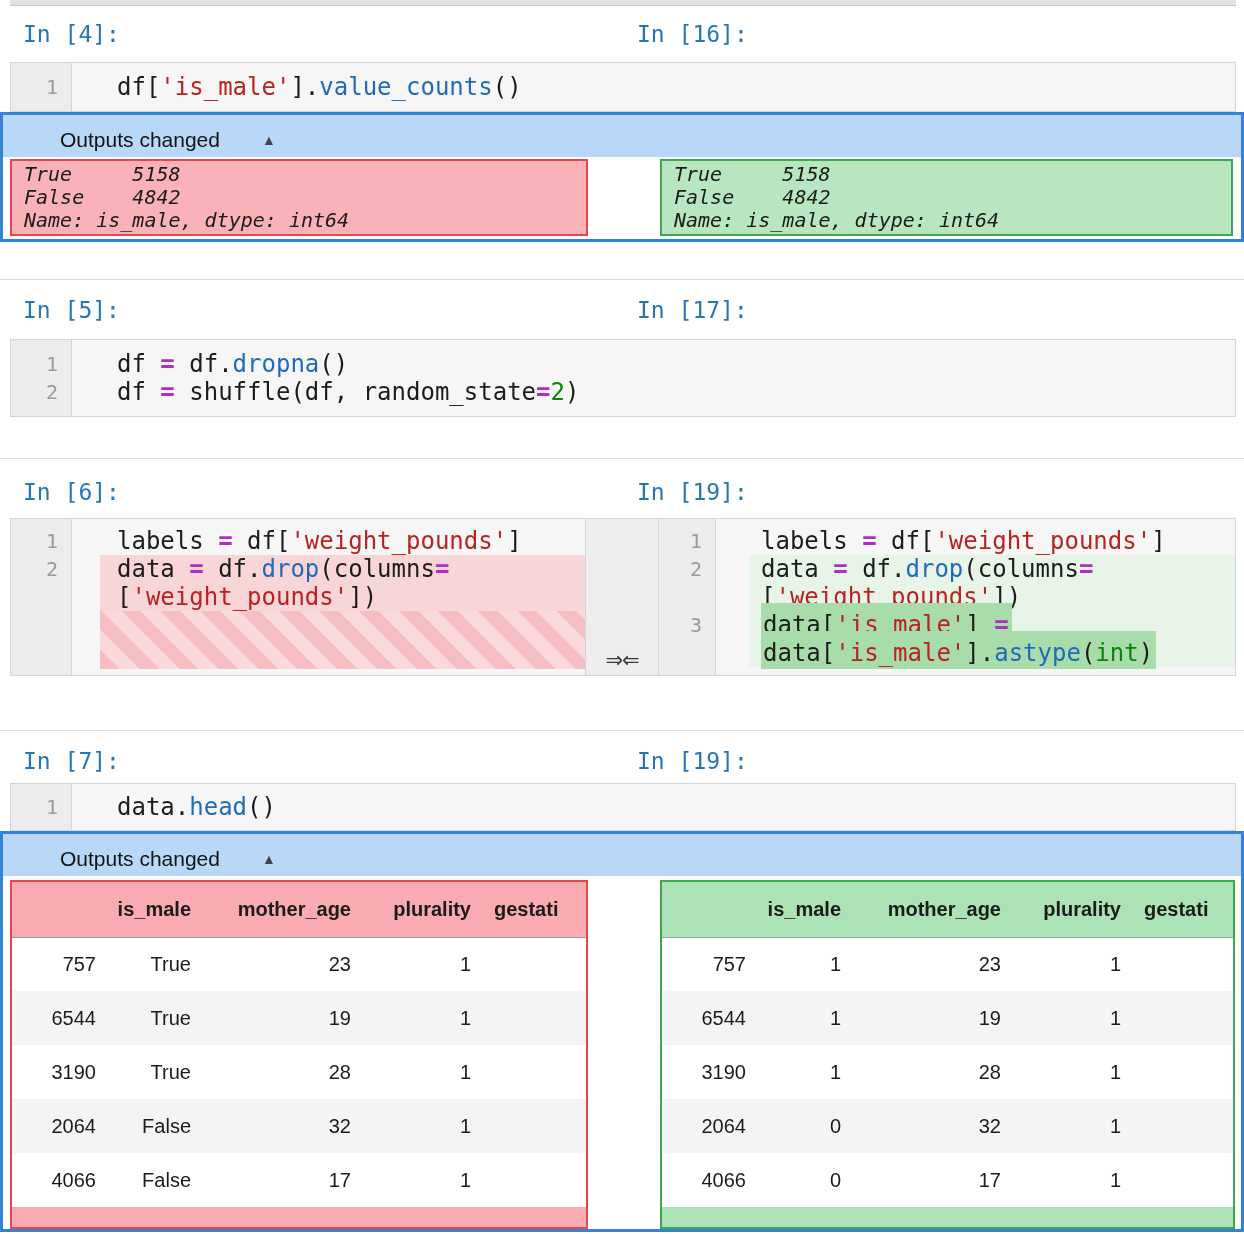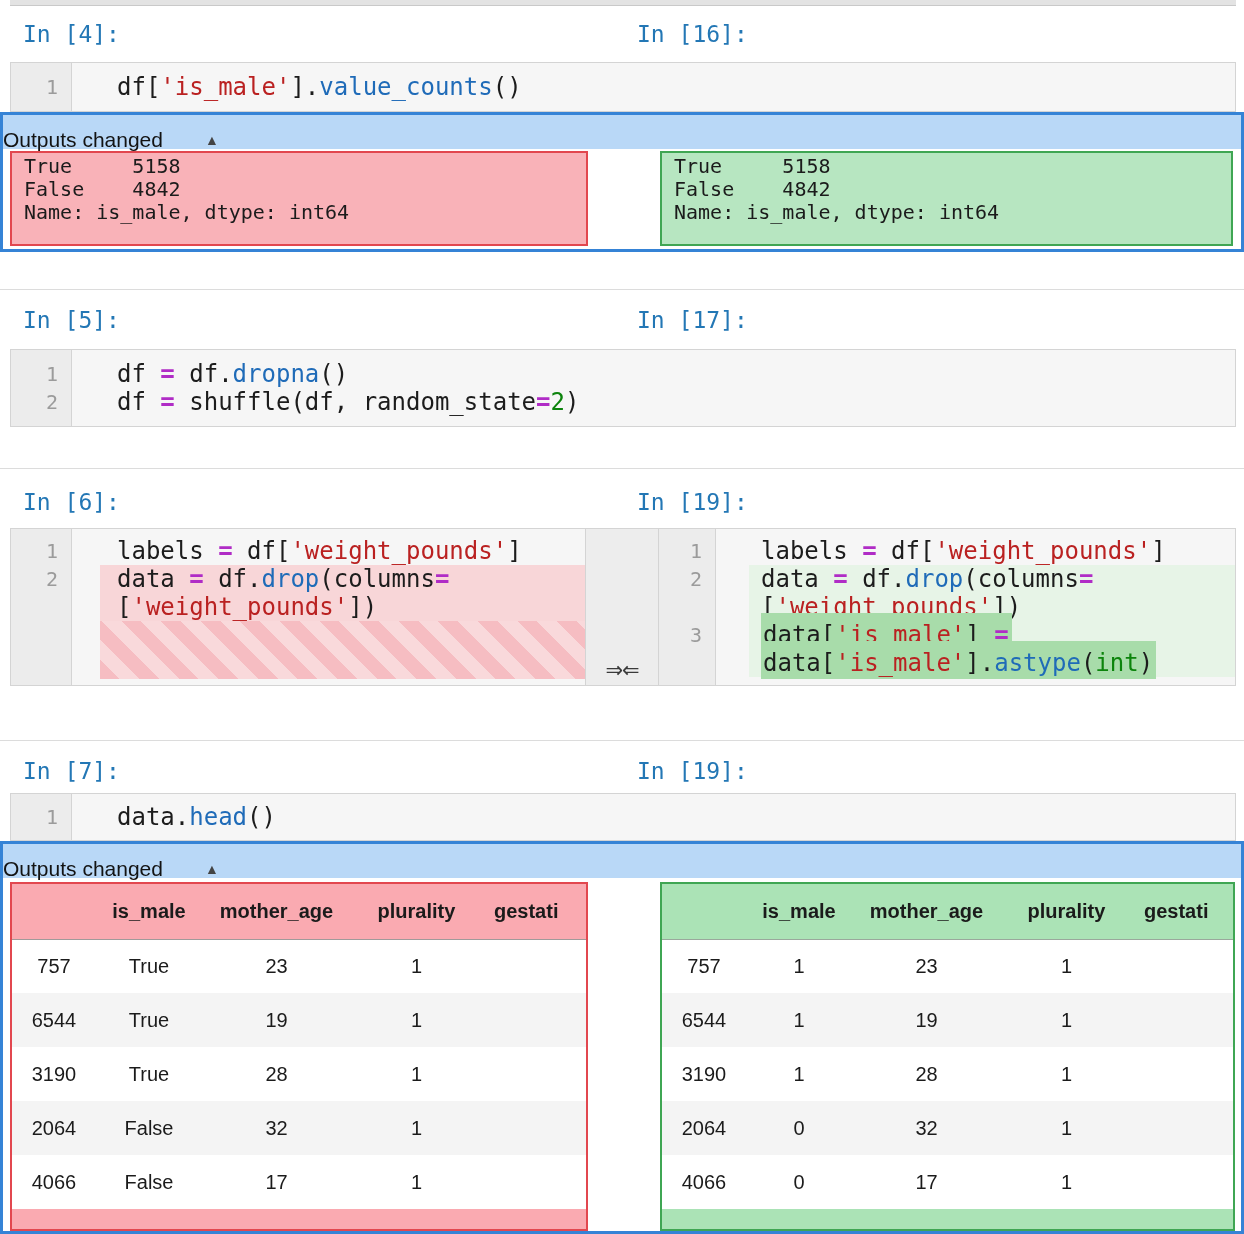--- a/index.html
+++ b/index.html
@@ -48,35 +48,35 @@
   .split .editor { margin:0; }
   .split .ed-left  { width:576px; }
   .split .ed-right { width:578px; }
   .split .ed-right .g { width:57px; }
   .merge-gutter { width:72px; background:#ededed; border-top:1px solid #d4d4d4; border-bottom:1px solid #d4d4d4; position:relative; }
   .merge-icon { position:absolute; bottom:3px; left:50%; transform:translateX(-50%);
     font-family:"DejaVu Sans", sans-serif; font-size:21px; color:#3a3a3a; letter-spacing:-1px; white-space:nowrap; }
 
   
   .outdiff { border:3px solid #3583d6; background:#fff; }
-  .banner { height:34px; line-height:50px; background:#b9d8f7; font-size:21px; color:#131313; }
+  .banner { height:42px; line-height:50px; background:#b9d8f7; padding-left:57px; font-size:21px; color:#131313; }
   .tri { font-size:14px; color:#444; margin-left:42px; vertical-align:2px; }
   .out-row { display:flex; padding:2px 0 3px 7px; background:#fff; }
   .outbox { font-family:"DejaVu Sans Mono", monospace; font-size:20px; line-height:23px;
-            padding:2px 0 20px 12px; white-space:pre; border:2px solid; }
+            padding:2px 0 2px 12px; white-space:pre; border:2px solid;font-style:italic; }
   .outbox.removed { width:578px; background:#f9b2b8; border-color:#e2474f; }
   .outbox.added   { width:573px; background:#b7e6c1; border-color:#3fa653; margin-left:72px; }
 
   
   .out-row2 { display:flex; padding:4px 0 0 7px; background:#fff; }
   .tblwrap { overflow:hidden; border:2px solid; }
   .tblwrap.removed-t { width:578px; border-color:#e2474f; }
   .tblwrap.added-t   { width:575px; border-color:#3fa653; margin-left:72px; }
   .tblwrap table { border-collapse:collapse; table-layout:fixed; width:615px; font-size:20px; }
-  .tblwrap th, .tblwrap td { text-align:center; padding-right:11px; font-weight:normal; }
+  .tblwrap th, .tblwrap td { text-align:right; padding-right:11px; font-weight:normal; }
   .tblwrap thead th { height:55px; font-weight:bold; color:#1b1b1b; }
   .removed-t thead th { background:#faaab1; border-bottom:1.5px solid #a09a9a; }
   .added-t   thead th { background:#abe3b6; border-bottom:1.5px solid #9aa89c; }
   .tblwrap thead th.last { text-align:left; padding-left:12px; }
   .tblwrap tbody th { font-weight:normal; }
   .tblwrap tbody tr { height:54px; }
   .tblwrap tbody tr:nth-child(even) { background:#f4f4f4; }
   .strip { height:20px; }
   .removed-t .strip { background:#faaab1; }
   .added-t   .strip { background:#abe3b6; }

